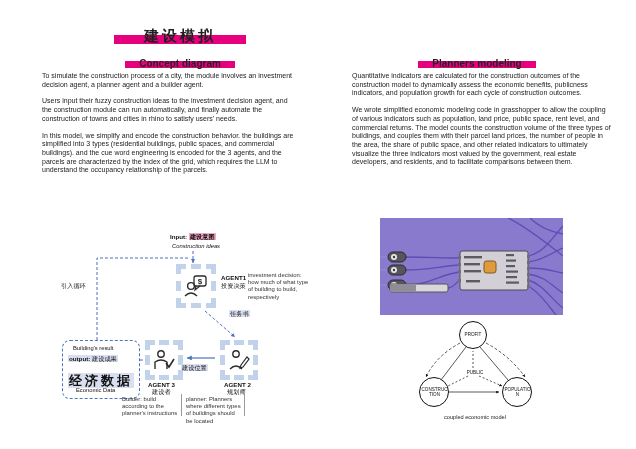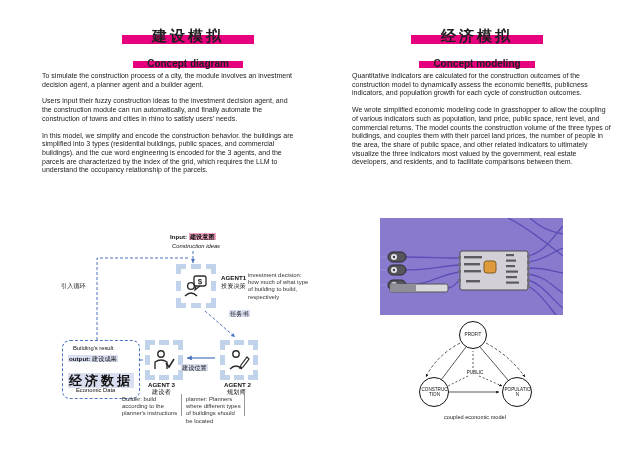--- a/index.html
+++ b/index.html
@@ -28,21 +28,21 @@
   .note{position:absolute;font-size:5.9px;line-height:7.2px;color:#333;white-space:normal;}
   .vdiv{position:absolute;width:1px;background:#9a9a9a;}
   .tinylbl{position:absolute;font-size:4.6px;line-height:5px;color:#111;text-align:center;}
   .caption{position:absolute;font-size:5.6px;color:#222;text-align:center;}
 </style>
 </head>
 <body>
 
 <div class="canvas">
 
-  <div class="title-wrap" style="left:12px;padding-left:17px;">
+  <div class="title-wrap" style="left:4px;padding-left:17px;">
     <div class="t-zh">
       <div class="bar"></div>
       <span class="txt">建设模拟</span>
     </div><br>
     <div class="t-en">
       <div class="bar"></div>
       <span class="txt">Concept diagram</span>
     </div>
   </div>
 
@@ -131,27 +131,24 @@
     <span class="hl-blue">经济数据</span>
   </div>
   <div class="lbl" style="left:76px;top:387px;font-size:5.8px;">Economic Data</div>
 
   <div class="vdiv" style="left:181px;top:394px;height:22px;"></div>
   <div class="vdiv" style="left:244px;top:394px;height:22px;"></div>
   <div class="note" style="left:122px;top:396px;width:56px;">Builder: build according to the planner's instructions</div>
   <div class="note" style="left:186px;top:396px;width:55px;">planner: Planners where different types of buildings should be located</div>
 
   <div class="title-wrap" style="left:318px;">
-    <div class="t-zh">
-      <div class="bar"></div>
-      <span class="txt">经济模拟</span>
-    </div><br>
+    <br>
     <div class="t-en">
       <div class="bar"></div>
-      <span class="txt">Concept modeling</span>
+      <span class="txt">Planners modeling</span>
     </div>
   </div>
 
   <div class="textblock" style="left:352px;width:260px;">
     <p>Quantitative indicators are calculated for the construction outcomes of the construction model to dynamically assess the economic benefits, publicness indicators, and population growth for each cycle of construction outcomes.</p>
     <p>We wrote simplified economic modeling code in grasshopper to allow the coupling of various indicators such as population, land price, public space, rent level, and commercial returns. The model counts the construction volume of the three types of buildings, and couples them with their parcel land prices, the number of people in the area, the share of public space, and other related indicators to ultimately visualize the three indicators most valued by the government, real estate developers, and residents, and to facilitate comparisons between them.</p>
   </div>
 
   <div class="abs" style="left:380px;top:218px;width:183px;height:97px;">
     <svg width="183" height="97" viewBox="0 0 183 97">

